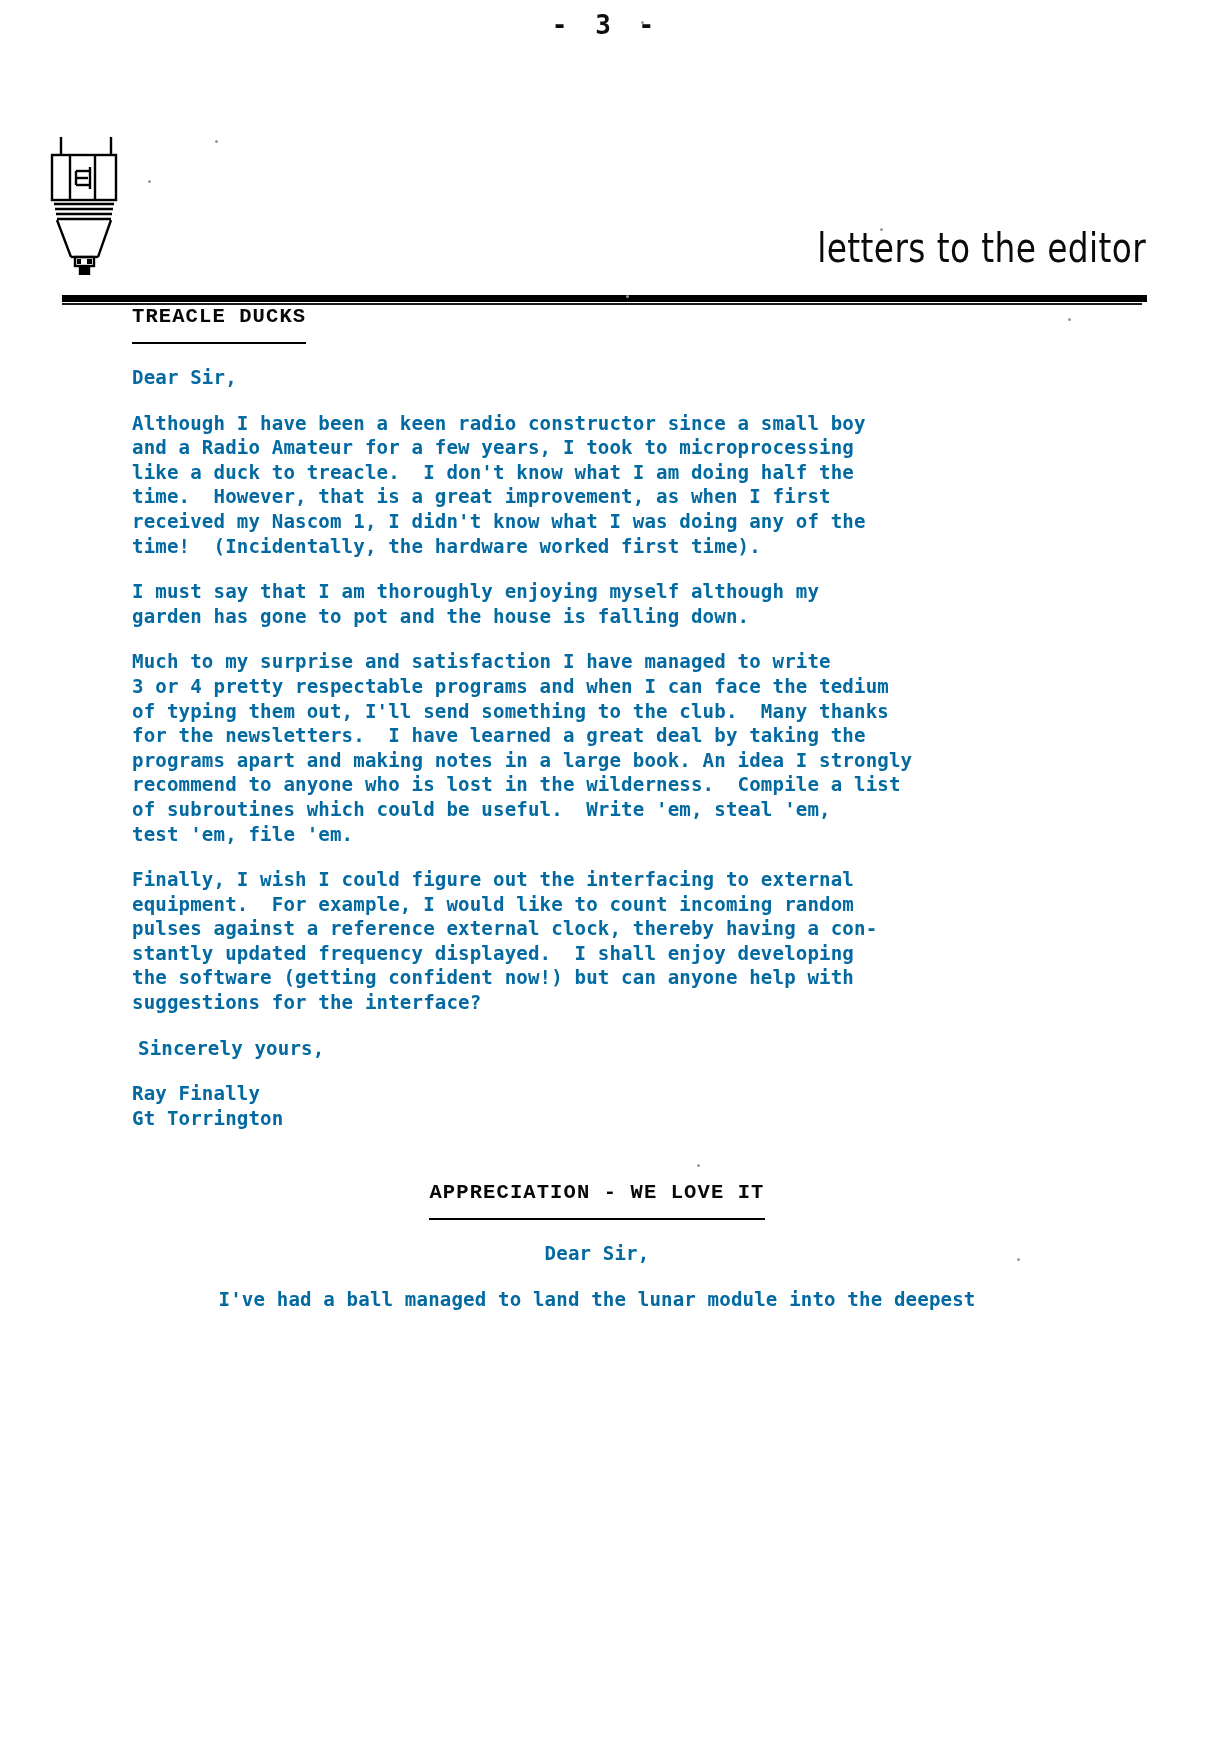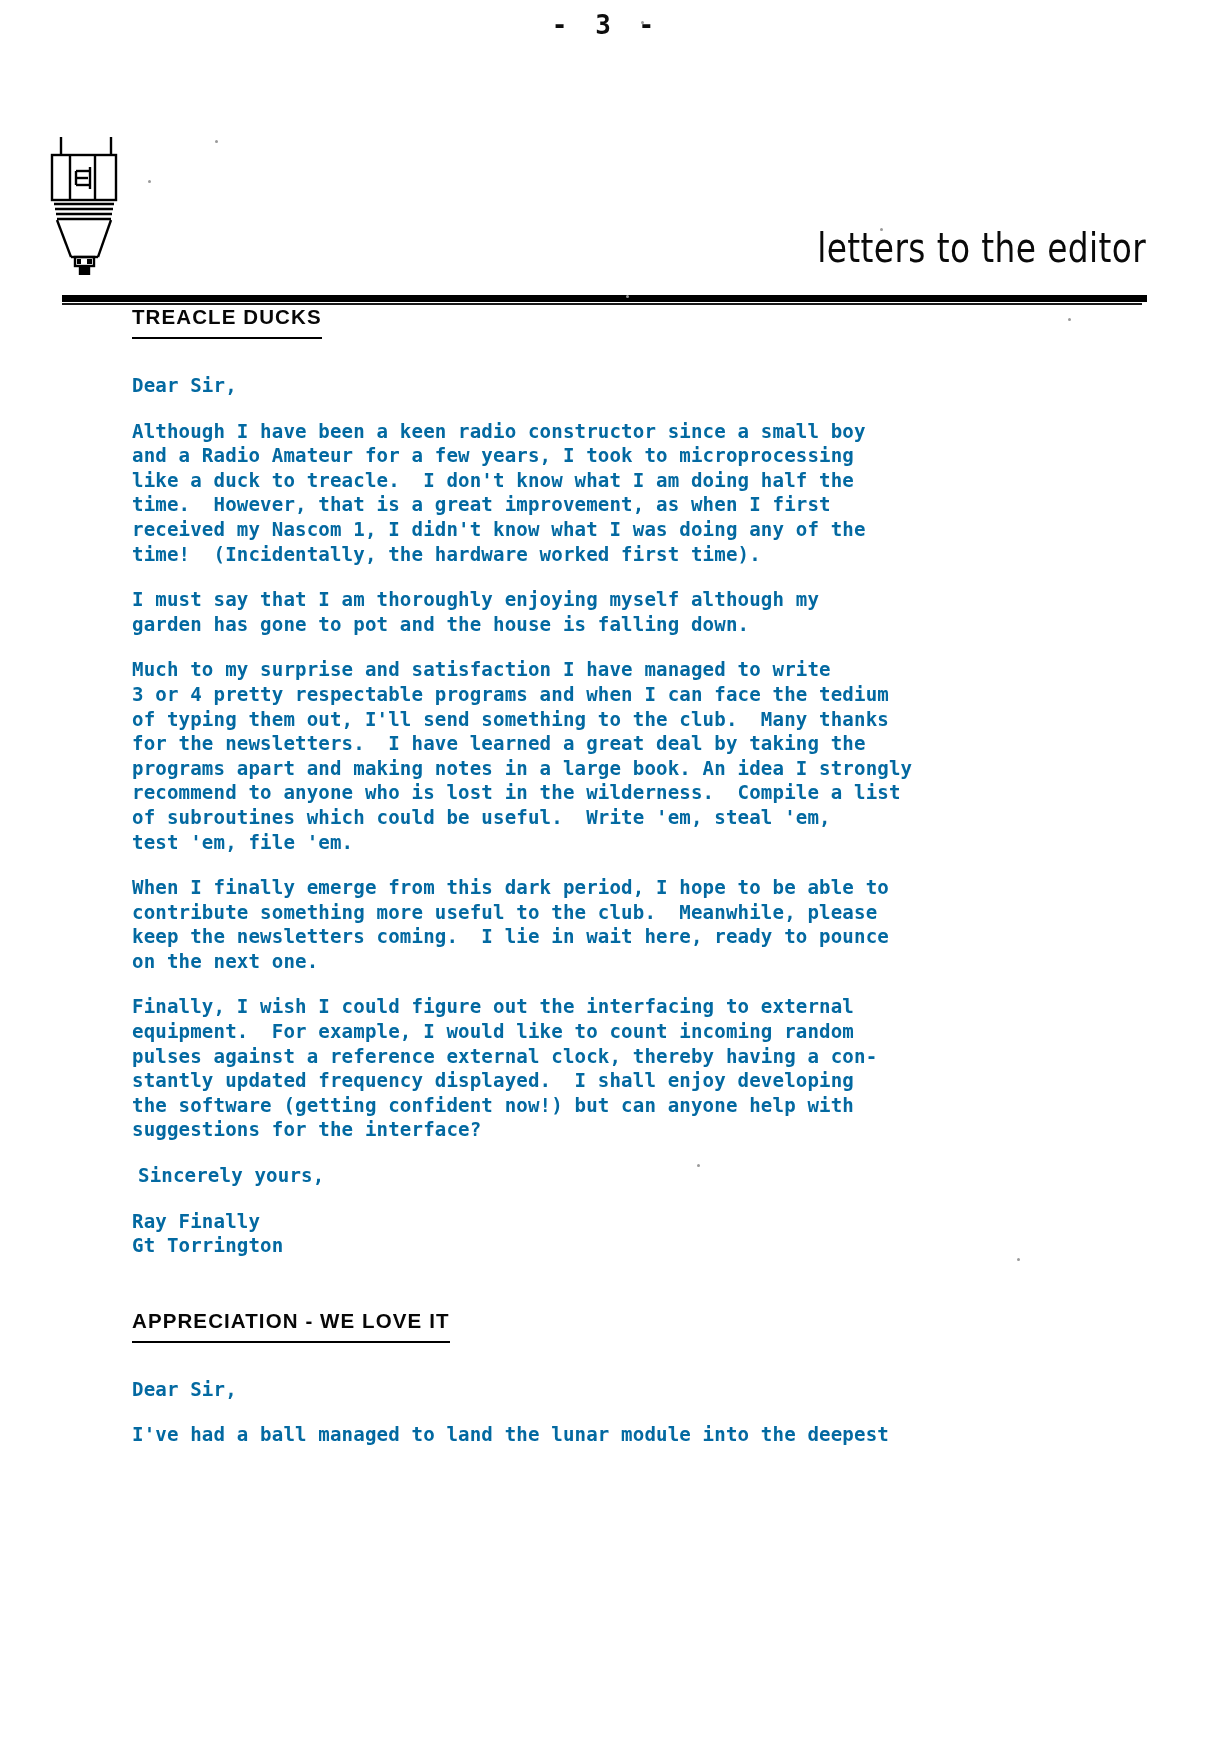--- a/index.html
+++ b/index.html
@@ -80,47 +80,47 @@
   
   .content {
     position: absolute;
     left: 132px;
     top: 305px;
     width: 930px;
   }
 
   .letter-heading {
     display: inline-block;
-    font-family: Liberation Sans, sans-serif;
+    font-family: Liberation Mono, monospace;
     font-size: 20.5px;
     font-weight: 700;
     letter-spacing: 1.1px;
     border-bottom: 2.5px solid #000;
-    padding-bottom: 8px;
-    margin: 0 0 35px 0;
+    padding-bottom: 14px;
+    margin: 0 0 22px 0;
     white-space: pre;
     color: #070707;
   }
 
   .para {
     font-family: "DejaVu Sans Mono", "Liberation Mono", monospace;
     font-size: 19.1px;
     line-height: 24.6px;
     letter-spacing: 0.15px;
     margin: 0 0 21px 0;
     white-space: pre-wrap;
     color: #0369a1;
     font-weight: 600;
   }
   .para.sig { margin-bottom: 21px; margin-left: 6px; }
   .para.addr { margin-bottom: 0; }
 
   .gap-large { height: 50px; }
 
-  .second-letter { margin-top: 0; }
+  .second-letter { margin-top: 0; text-align: center; }
 
   
   .speck {
     position: absolute;
     background: #9a9a9a;
     border-radius: 50%;
   }
 </style>
 </head>
 <body>
@@ -188,24 +188,20 @@
       <div class="para">I must say that I am thoroughly enjoying myself although my
 garden has gone to pot and the house is falling down.</div>
       <div class="para">Much to my surprise and satisfaction I have managed to write
 3 or 4 pretty respectable programs and when I can face the tedium
 of typing them out, I'll send something to the club.  Many thanks
 for the newsletters.  I have learned a great deal by taking the
 programs apart and making notes in a large book. An idea I strongly
 recommend to anyone who is lost in the wilderness.  Compile a list
 of subroutines which could be useful.  Write 'em, steal 'em,
 test 'em, file 'em.</div>
-      <div class="para">When I finally emerge from this dark period, I hope to be able to
-contribute something more useful to the club.  Meanwhile, please
-keep the newsletters coming.  I lie in wait here, ready to pounce
-on the next one.</div>
       <div class="para">Finally, I wish I could figure out the interfacing to external
 equipment.  For example, I would like to count incoming random
 pulses against a reference external clock, thereby having a con-
 stantly updated frequency displayed.  I shall enjoy developing
 the software (getting confident now!) but can anyone help with
 suggestions for the interface?</div>
       <div class="para sig">Sincerely yours,</div>
       <div class="para addr">Ray Finally</div>
       <div class="para addr">Gt Torrington</div>
     </div>

